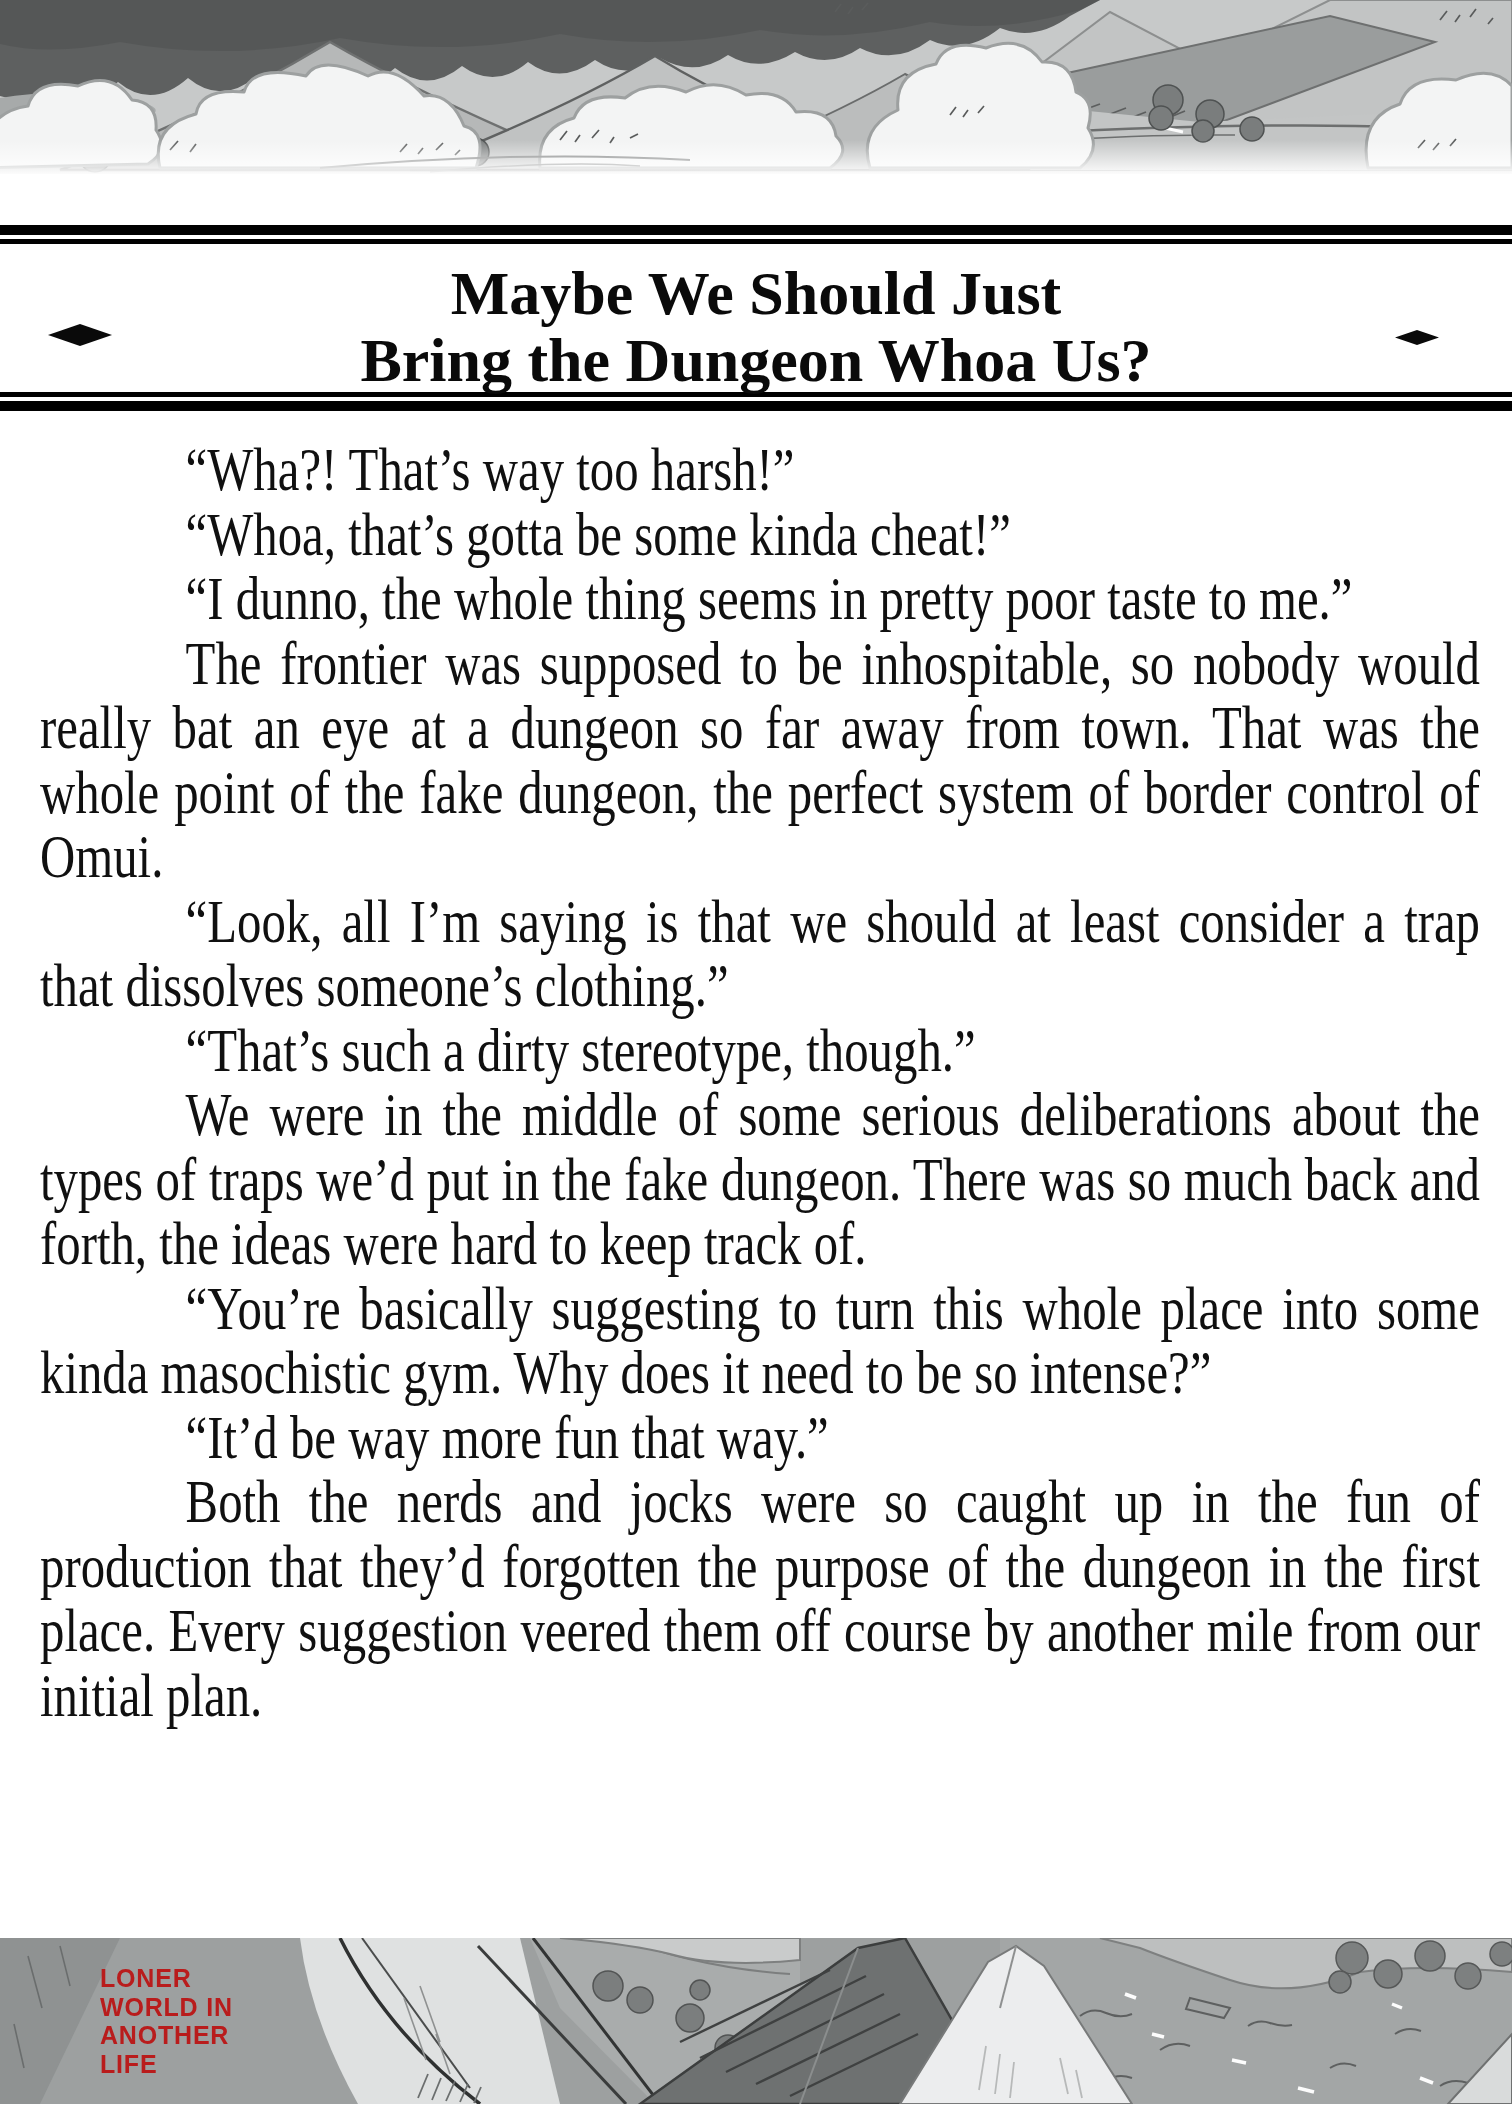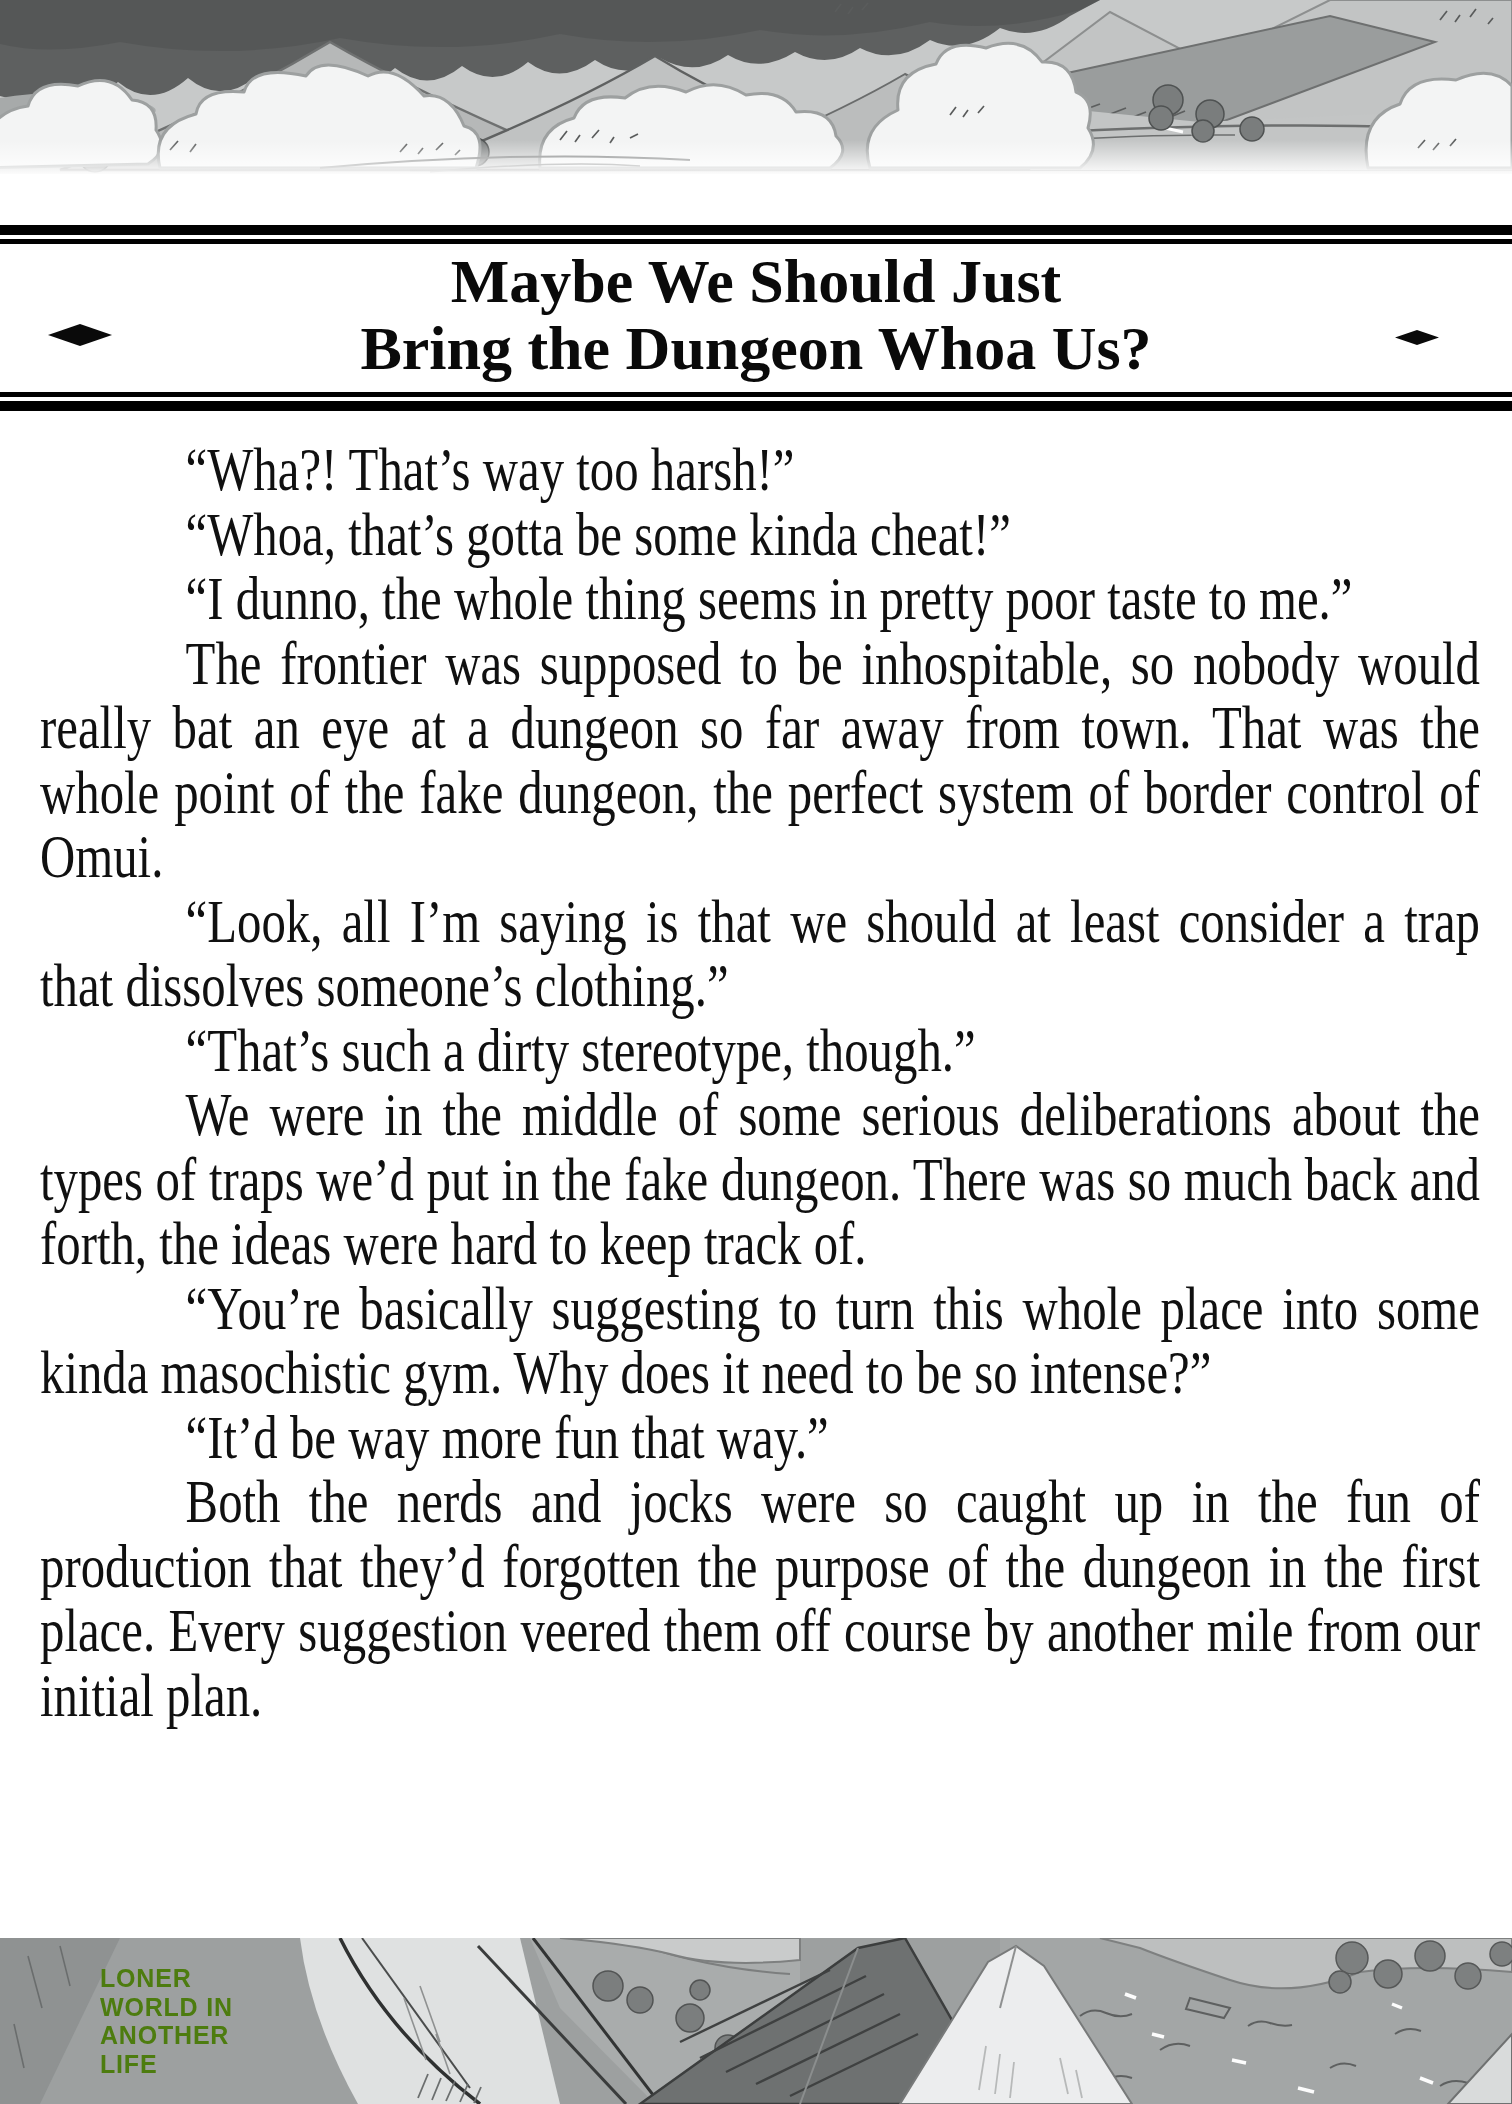--- a/index.html
+++ b/index.html
@@ -16,21 +16,21 @@
   .header-art{position:absolute;left:0;top:0;width:1512px;height:200px;display:block;}
   .footer-art{position:absolute;left:0;top:1938px;width:1512px;height:166px;display:block;}
   
   .chapter-header{position:absolute;left:0;top:225px;width:1512px;}
   .rule{width:100%;}
   .rule-thick{height:10px;background:#000;}
   .rule-thin{height:5px;background:#000;}
   .rule-gap{height:4px;background:#fff;}
   .title-area{position:relative;height:148px;background:#fff;text-align:center;}
   .chapter-title{
-    margin:0;padding-top:4px;
+    margin:0;padding-top:16px;
     font-size:62px;line-height:67px;font-weight:bold;
     letter-spacing:0px;color:#0a0a0a;
   }
   .chapter-title span{display:block;}
   .ornament{position:absolute;}
   .ornament-left{left:48px;top:80px;}
   .ornament-right{left:1395px;top:86px;}
   
   .body-text{
     position:absolute;left:40px;top:438px;
@@ -40,21 +40,21 @@
     font-size:61px;line-height:64.5px;
     text-align:justify;
     color:#101010;
   }
   .body-para{margin:0;text-indent:182px;}
   
   .footer-logo{
     position:absolute;left:100px;top:1964px;
     font-family:"Liberation Sans","DejaVu Sans",sans-serif;
     font-weight:bold;font-size:25px;line-height:28.5px;
-    letter-spacing:0.8px;color:#4d7c0f;
+    letter-spacing:0.8px;color:#b91c1c;
   }
 </style>
 </head>
 <body>
 
 <div class="page">
 
   <svg class="header-art" viewBox="0 0 1512 200" xmlns="http://www.w3.org/2000/svg" aria-hidden="true">
     <defs>
       <linearGradient id="fadeW" x1="0" y1="0" x2="0" y2="1">

